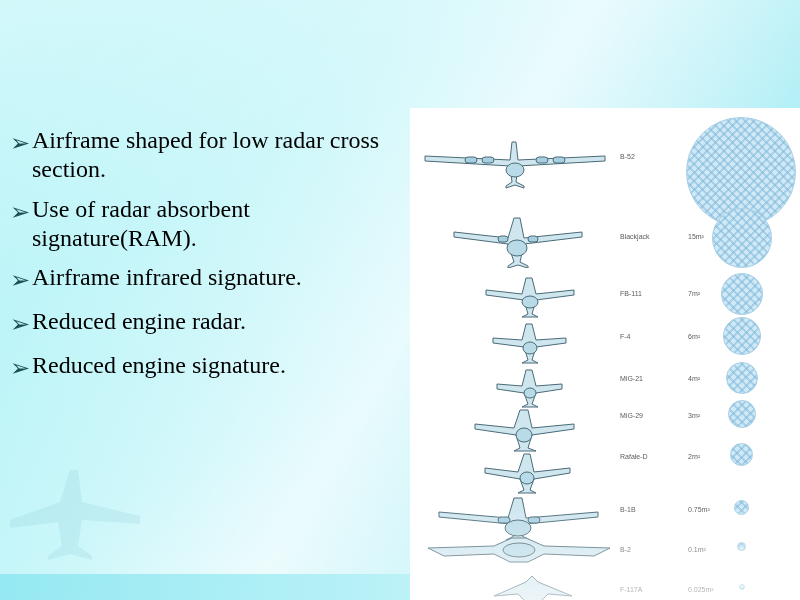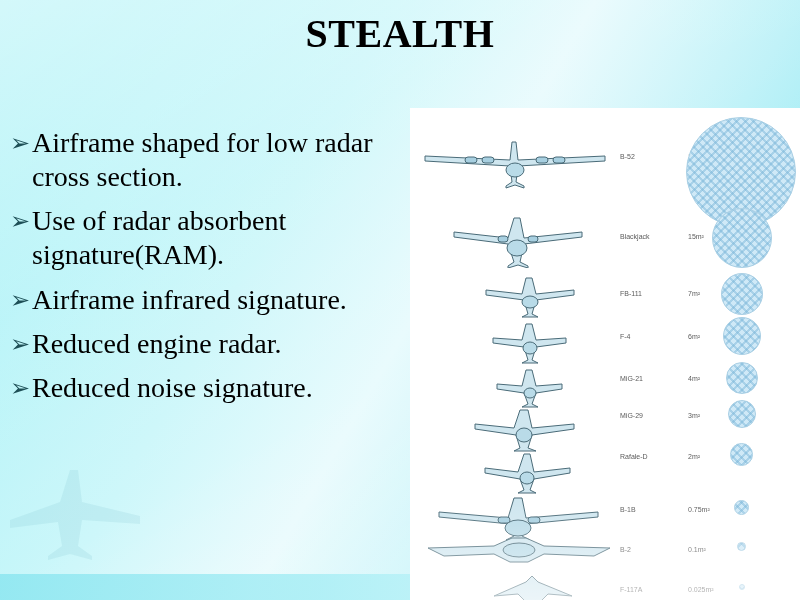--- a/index.html
+++ b/index.html
@@ -55,21 +55,21 @@
   .bullet .marker {
     flex: 0 0 auto;
     width: 22px;
     font-size: 24px;
     line-height: 34px;
     color: #1d4f56;
     text-align: left;
   }
   .bullet .btext {
     flex: 1 1 auto;
-    font-size: 28px;
+    font-size: 24px;
     line-height: 1.22;
     color: #000;
     font-family: "Liberation Serif", serif;
   }
   
   .image-panel {
     position: absolute;
     left: 410px;
     top: 108px;
     width: 390px;
@@ -142,21 +142,20 @@
 
   <div class="watermark">
     <svg viewBox="0 0 150 120" width="150" height="120">
       <g fill="#6fb6c4" opacity="0.55">
         <path d="M10 70 L60 52 L70 20 L78 20 L82 52 L140 66 L140 74 L82 70 L78 96 L92 106 L92 110 L70 104 L48 110 L48 106 L62 96 L58 72 L10 78 Z"></path>
       </g>
     </svg>
   </div>
 
   <div class="title">
-    <div>STEALTH</div>
   </div>
 
   <div class="bullets">
     <div class="bullet">
       <span class="marker">➢</span>
       <span class="btext">Airframe shaped for low radar cross section.</span>
     </div>
     <div class="bullet">
       <span class="marker">➢</span>
       <span class="btext">Use of radar absorbent signature(RAM).</span>
@@ -164,21 +163,21 @@
     <div class="bullet">
       <span class="marker">➢</span>
       <span class="btext">Airframe infrared signature.</span>
     </div>
     <div class="bullet">
       <span class="marker">➢</span>
       <span class="btext">Reduced engine radar.</span>
     </div>
     <div class="bullet">
       <span class="marker">➢</span>
-      <span class="btext">Reduced noise signature.</span>
+      <span class="btext">Reduced engine signature.</span>
     </div>
   </div>
 
   <div class="image-panel">
 
     <div class="plane" style="left:10px; top:22px;">
       <svg viewBox="0 0 190 60" width="190" height="60">
         <g stroke="#4a6b78" stroke-width="1" fill="#cfe6ef">
           <path d="M5 26 L90 30 L92 12 L96 12 L98 30 L185 26 L185 31 L98 36 L96 52 L104 56 L104 58 L95 55 L86 58 L86 56 L92 52 L90 36 L5 31 Z"></path>
           <ellipse cx="95" cy="40" rx="9" ry="7" fill="#b9dbe8"></ellipse>

